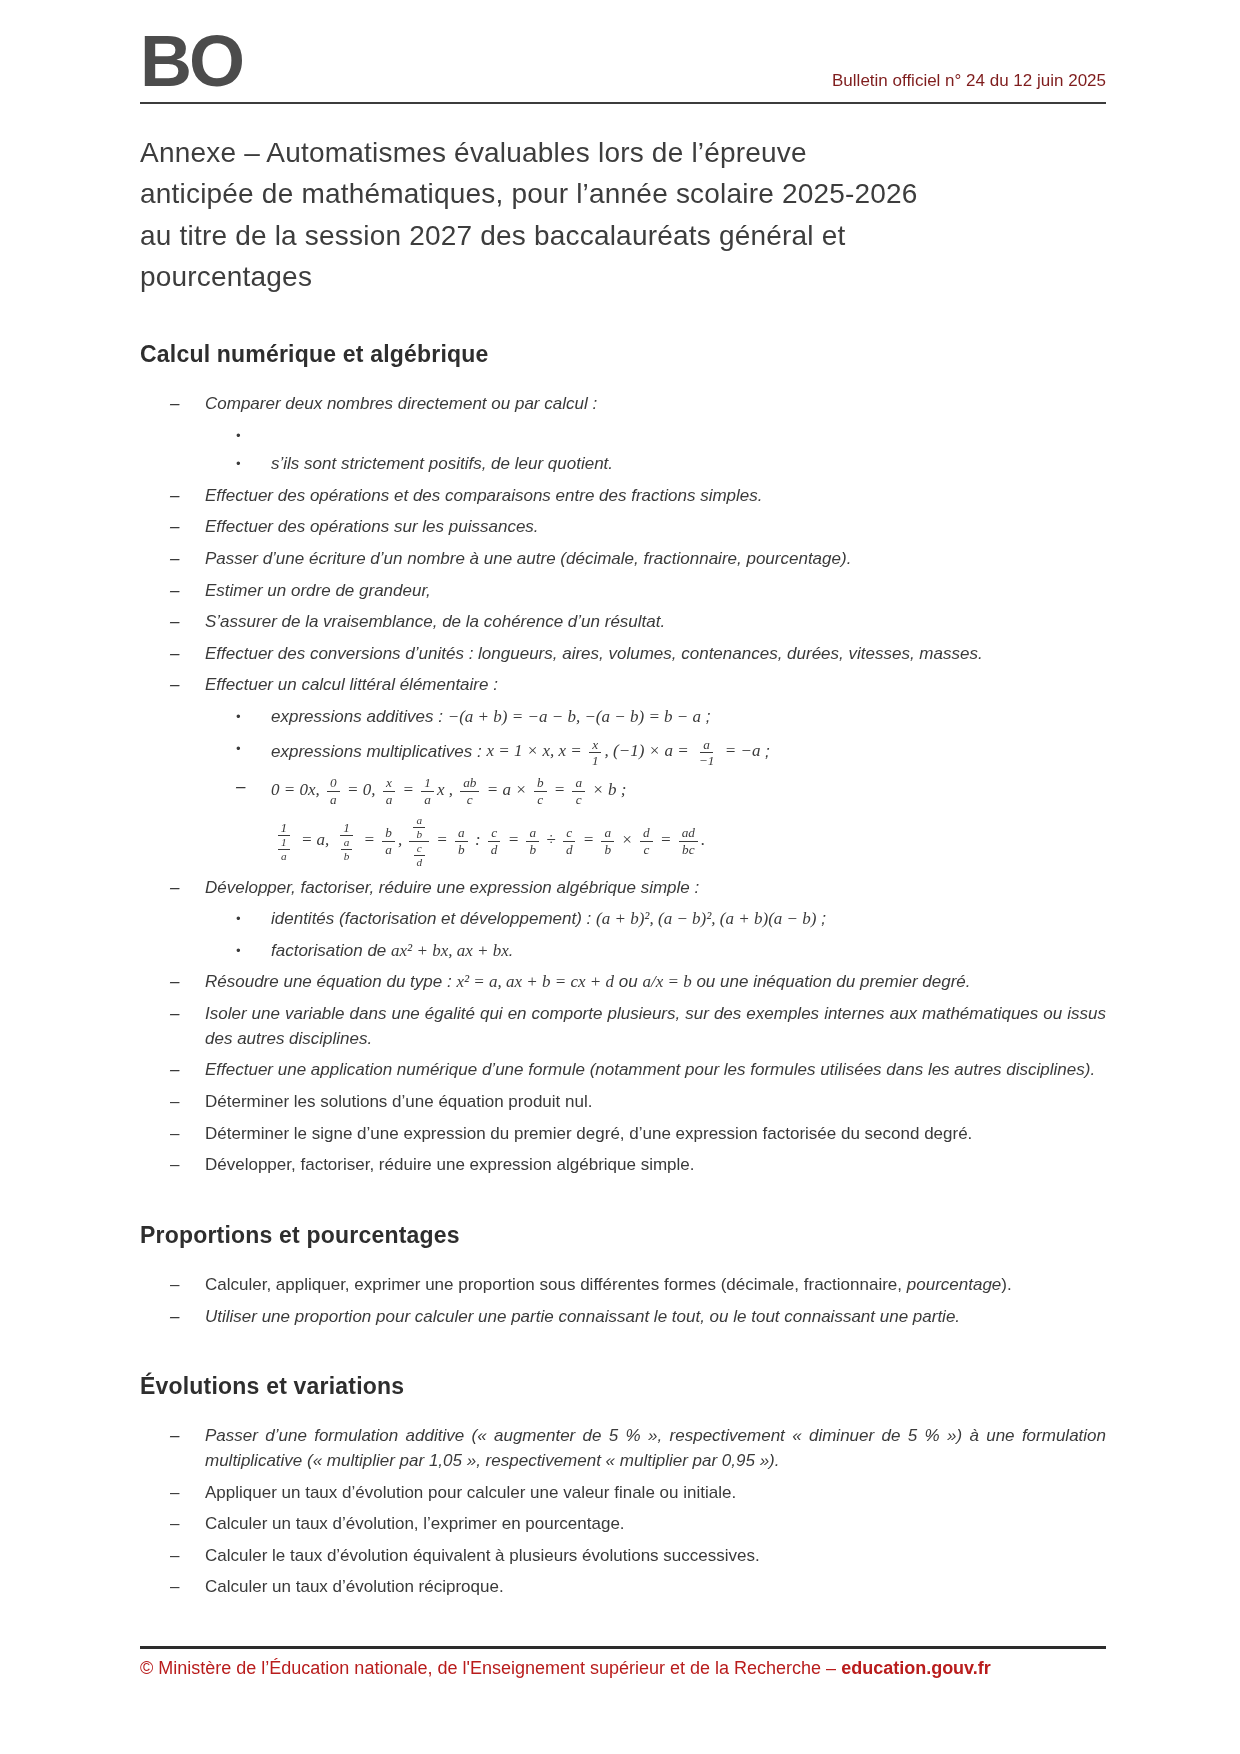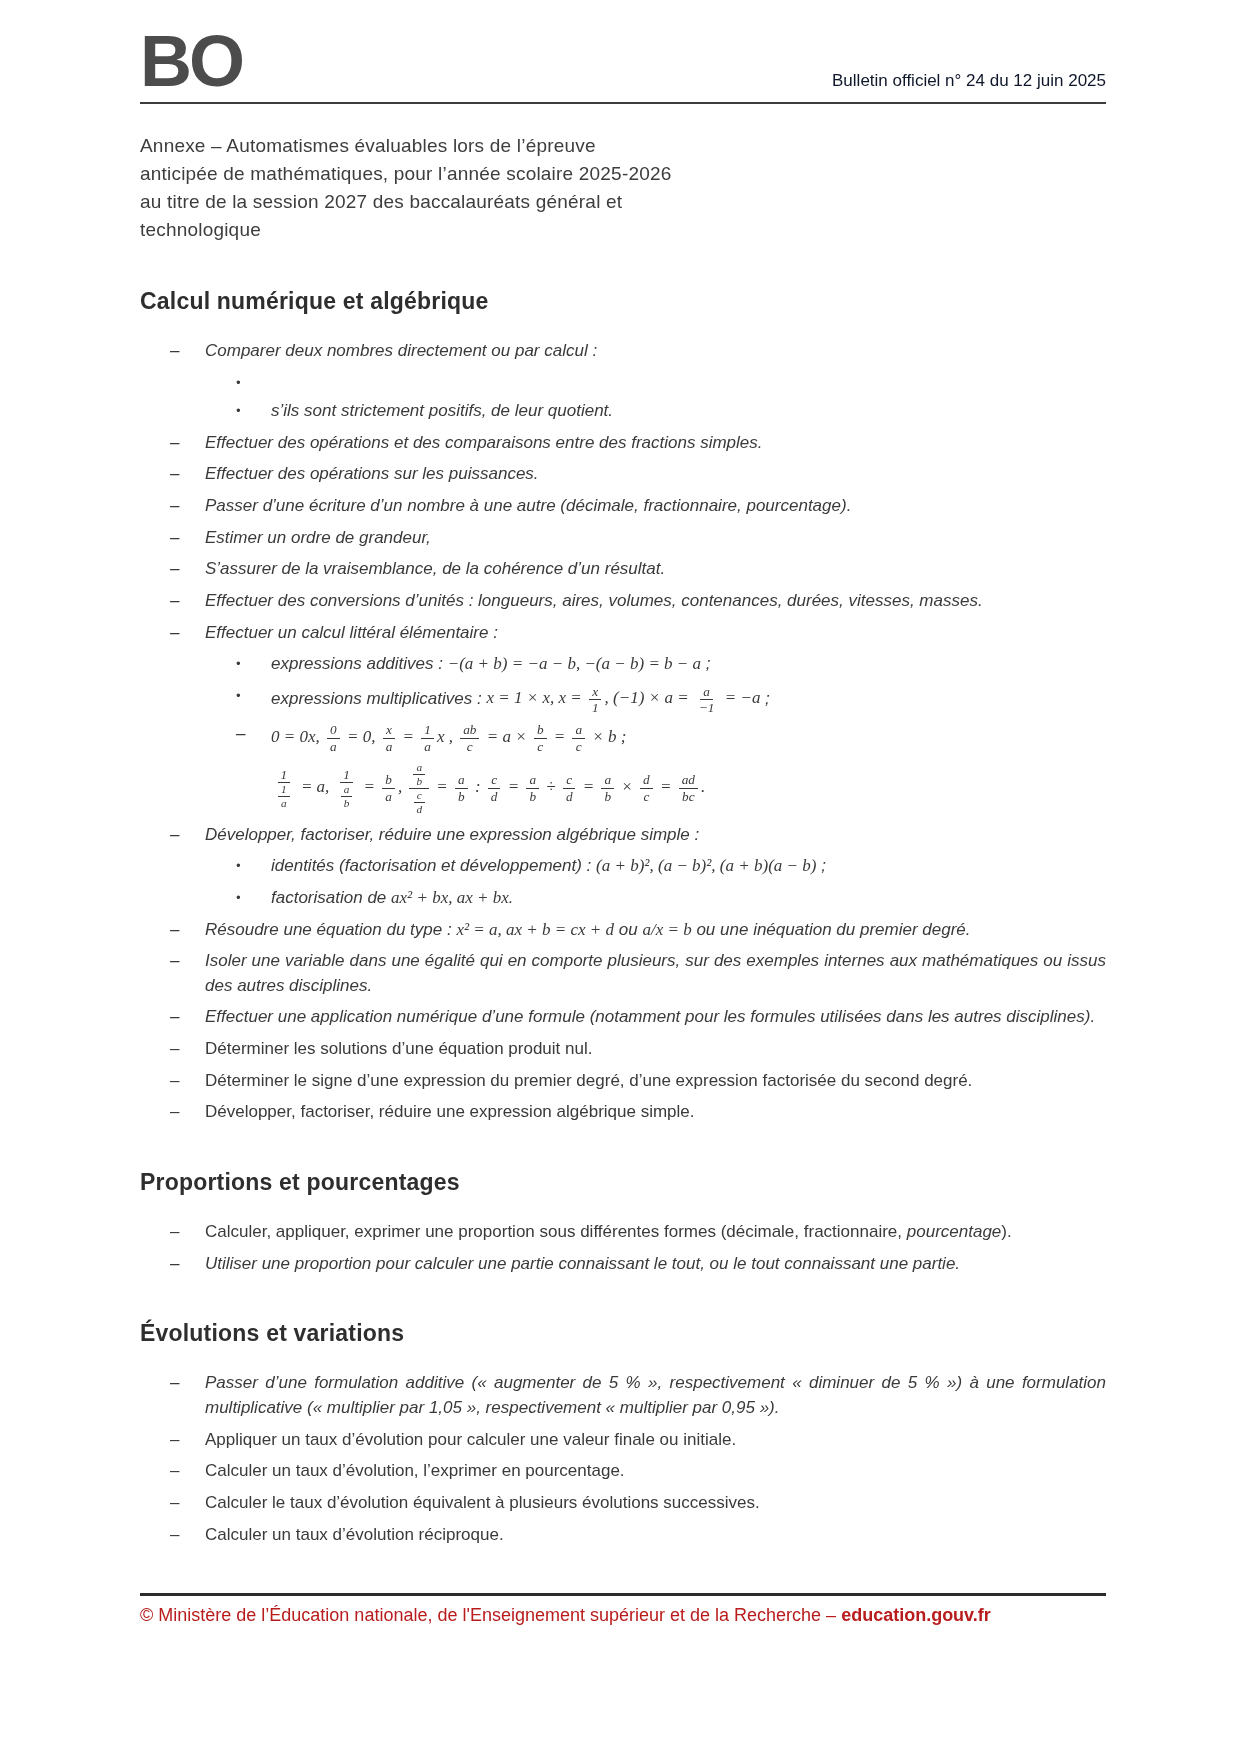--- a/index.html
+++ b/index.html
@@ -4,24 +4,24 @@
 <style>
   html,body{margin:0;padding:0;background:#ffffff;}
   .page{
     width:1240px;min-height:1754px;box-sizing:border-box;background:#fff;
     padding:28px 134px 30px 140px;
     font-family:"Liberation Sans",sans-serif;color:#3a3a3a;
   }
   
   .header{display:flex;justify-content:space-between;align-items:flex-end;}
   .logo{font-size:72px;font-weight:800;color:#4c4c4c;line-height:.92;letter-spacing:-3px;}
-  .bulletin{font-size:17px;color:#0f172a;padding-bottom:3px;}
+  .bulletin{font-size:17px;color:#7f1d1d;padding-bottom:3px;}
   .rule{border:none;border-top:2px solid #3c3c3c;margin:8px 0 0;height:0;}
   
-  .title{margin-top:28px;font-size:19px;line-height:1.47;font-weight:500;color:#3d3d3d;letter-spacing:.2px;}
+  .title{margin-top:28px;font-size:28px;line-height:1.47;font-weight:500;color:#3d3d3d;letter-spacing:.2px;}
   .note{margin-top:17px;font-size:17px;font-style:italic;color:#383838;}
   
   h2{font-size:23px;font-weight:700;color:#2e2e2e;margin:44px 0 24px;letter-spacing:.2px;}
   .list{margin:0;}
   .li{display:flex;margin:0 0 7px;font-size:17px;line-height:1.45;}
   .li.it{font-style:italic;}
   .lvl1{padding-left:30px;}
   .lvl2{padding-left:96px;}
   .marker{flex:none;width:35px;}
   .m-bullet{font-size:.75em;padding-top:3px;}
@@ -49,21 +49,21 @@
   <div class="header">
     <div class="logo">BO</div>
     <div class="bulletin">Bulletin officiel n° 24 du 12 juin 2025</div>
   </div>
   <hr class="rule">
 
   <div class="title">
     <div>Annexe – Automatismes évaluables lors de l’épreuve</div>
     <div>anticipée de mathématiques, pour l’année scolaire 2025-2026</div>
     <div>au titre de la session 2027 des baccalauréats général et</div>
-    <div>technologique</div>
+    <div>pourcentages</div>
   </div>
 
 
   <main>
       <section>
         <h2>Calcul numérique et algébrique</h2>
         <div class="list">
           <div class="li lvl1 it">
             <span class="marker m-dash">–</span>
             <span class="txt">Comparer deux nombres directement ou par calcul :</span>

